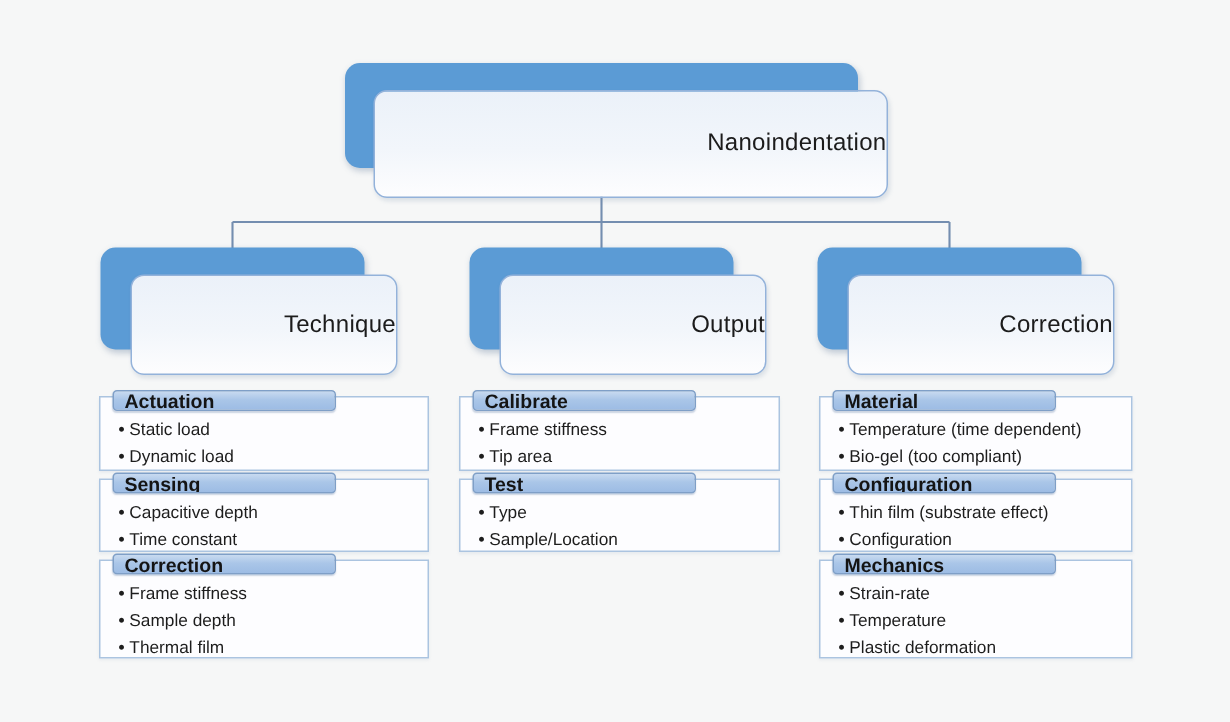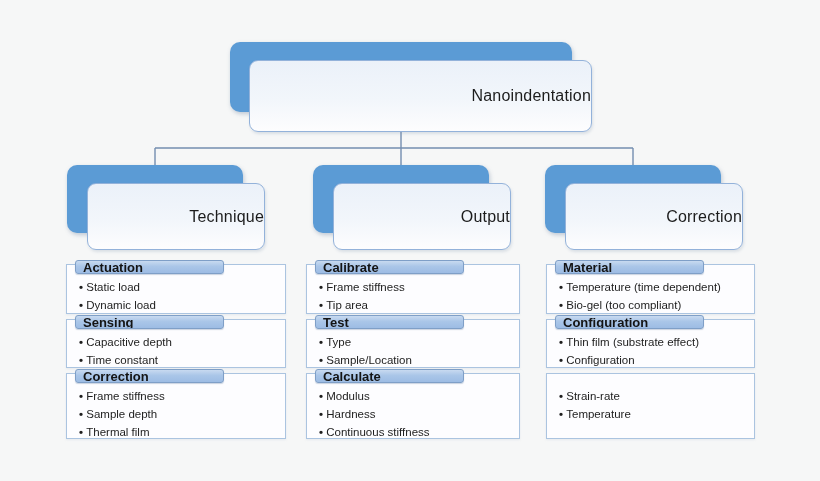--- a/index.html
+++ b/index.html
@@ -158,31 +158,20 @@
   <div class="section s1">
     <div class="sec-box"></div>
     <div class="sec-bar">
       <span>Test</span>
     </div>
     <ul class="sec-items">
       <li>Type</li>
       <li>Sample/Location</li>
     </ul>
   </div>
-  <div class="section s2">
-    <div class="sec-box"></div>
-    <div class="sec-bar">
-      <span>Calculate</span>
-    </div>
-    <ul class="sec-items">
-      <li>Modulus</li>
-      <li>Hardness</li>
-      <li>Continuous stiffness</li>
-    </ul>
-  </div>
 </div>
 
 <div class="col" id="col-2">
   <div class="section s0">
     <div class="sec-box"></div>
     <div class="sec-bar">
       <span>Material</span>
     </div>
     <ul class="sec-items">
       <li>Temperature (time dependent)</li>
@@ -194,18 +183,22 @@
     <div class="sec-bar">
       <span>Configuration</span>
     </div>
     <ul class="sec-items">
       <li>Thin film (substrate effect)</li>
       <li>Configuration</li>
     </ul>
   </div>
   <div class="section s2">
     <div class="sec-box"></div>
+    <div class="sec-bar">
+      <span>Mechanics</span>
+    </div>
     <ul class="sec-items">
       <li>Strain-rate</li>
       <li>Temperature</li>
+      <li>Plastic deformation</li>
     </ul>
   </div>
 </div>
 
 </body></html>

